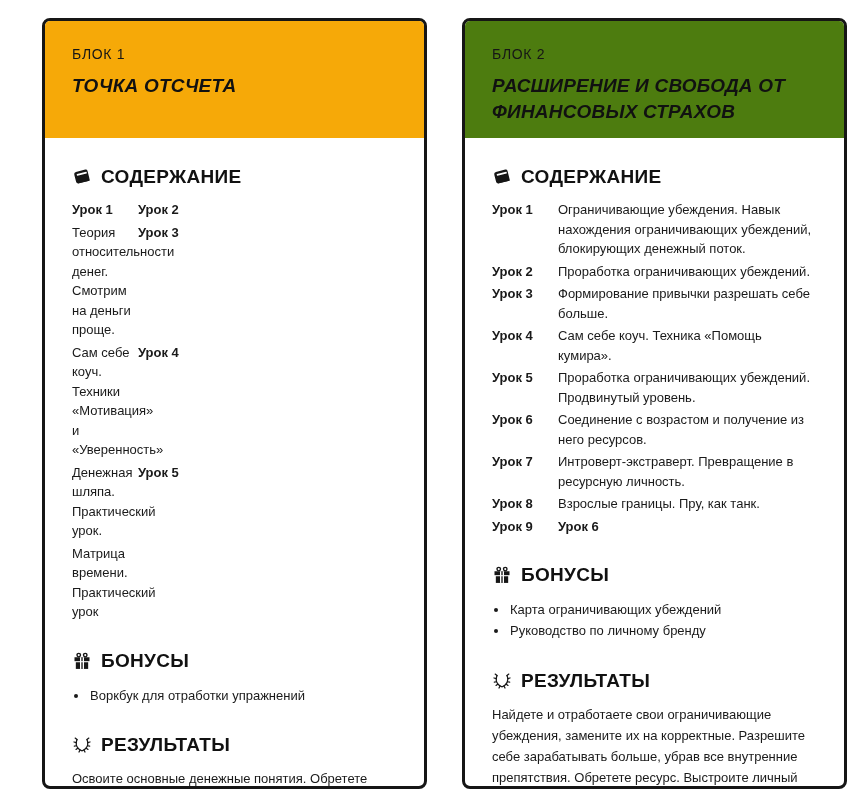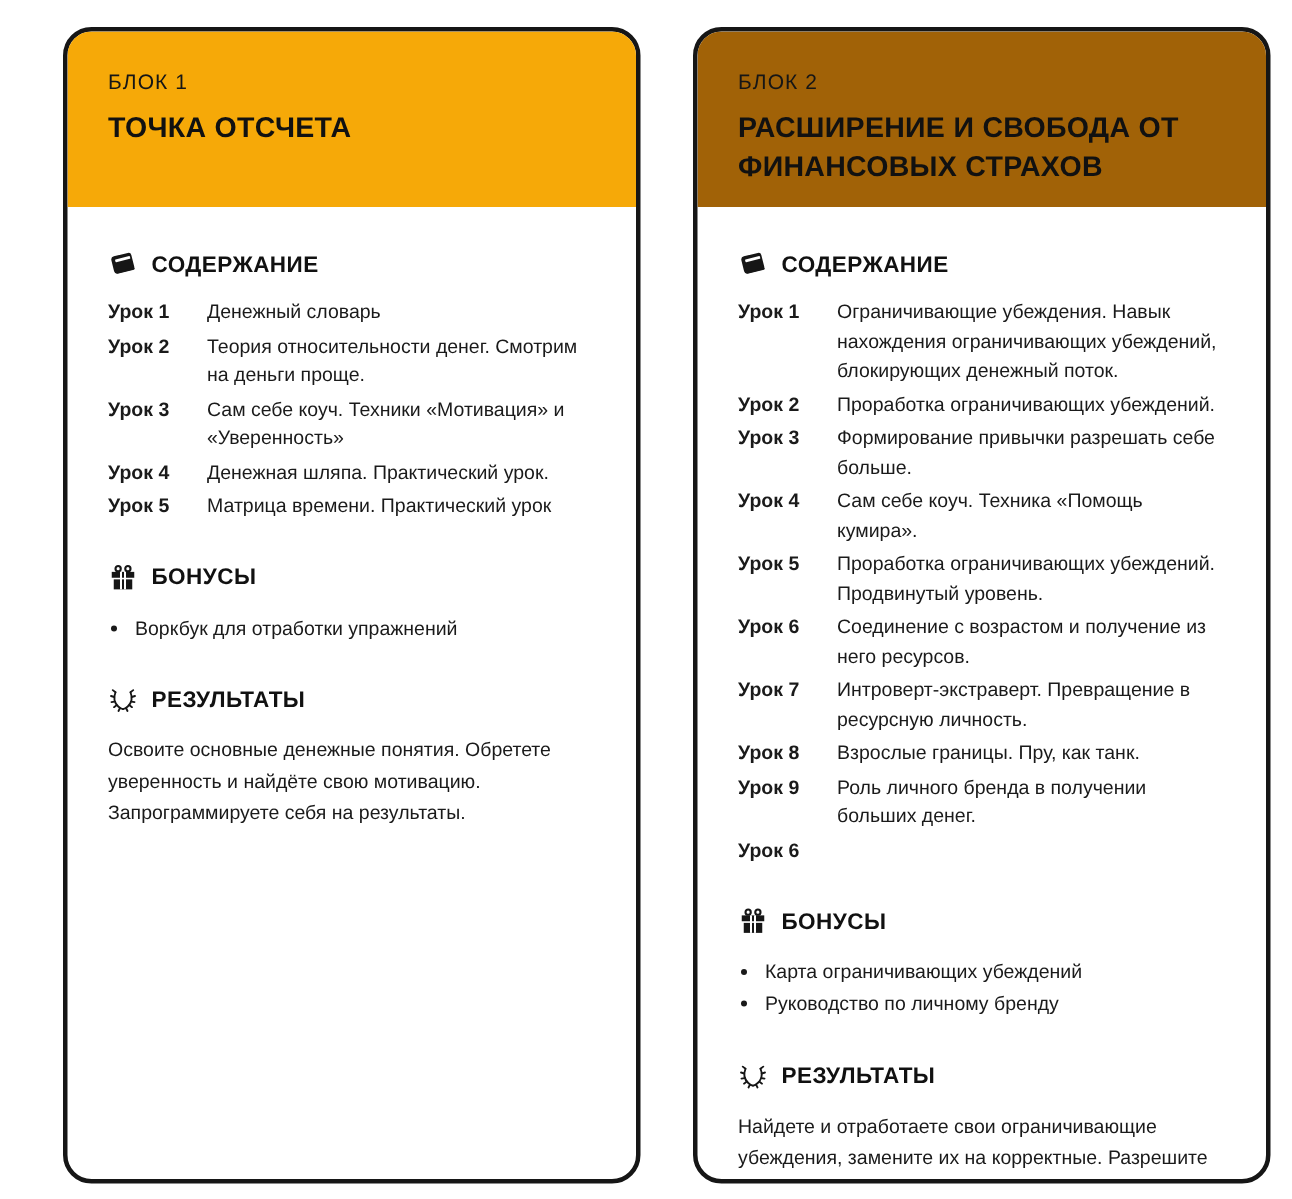--- a/index.html
+++ b/index.html
@@ -1,40 +1,40 @@
 <!DOCTYPE html>
 <html><head>
 <meta charset="utf-8">
 <style>
   * { margin:0; padding:0; box-sizing:border-box; }
   html,body { width:861px; height:799px; background:#ffffff; overflow:hidden; }
   body { font-family:"Liberation Sans", sans-serif; color:#1a1a1a; }
   .page { display:flex; gap:35px; padding:18px 0 0 42px; }
   .card {
     width:385px; height:771px;
-    border:3px solid #161616; border-radius:19px;
+    border:3px solid #161616; border-radius:8px;
     background:#fff; overflow:hidden;
     display:flex; flex-direction:column;
   }
   .card-header {
     height:117px; flex:none;
     background:#F6A908;
     padding:25px 27px 0 27px;
   }
   .block-label { font-size:14px; letter-spacing:.7px; color:#161616; margin-bottom:11px; }
   .card-title {
     font-size:19px; font-weight:700; line-height:1.38;
-    letter-spacing:.2px; color:#111; white-space:pre-line;
+    letter-spacing:.2px; color:#111; white-space:pre-line;font-style:italic;
   }
   .card-body { padding:28px 26px 18px 27px; flex:1; }
   .section { margin-top:28px; }
   .section:first-child { margin-top:0; }
   .section-heading {
     display:flex; align-items:center; gap:9px;
-    font-size:15px; font-weight:700; letter-spacing:.3px; color:#111;
+    font-size:19px; font-weight:700; letter-spacing:.3px; color:#111;
   }
   .icon { width:20px; height:20px; flex:none; display:block; }
   .lessons {
     margin-top:12px;
     display:grid; grid-template-columns:64px 1fr;
     row-gap:3px; column-gap:2px;
     font-size:13px; line-height:1.5;
   }
   .lesson-num { font-weight:700; white-space:nowrap; }
   .bonus-list { margin:13px 0 0 0; padding-left:17px; font-size:13px; line-height:1.65; }
@@ -89,21 +89,20 @@
 
       <div class="section">
         <div class="section-heading">
           <svg class="icon" viewBox="0 0 24 24">
               <use href="#def-book"></use>
             </svg>
           <span>СОДЕРЖАНИЕ</span>
         </div>
         <div class="lessons">
             <div class="lesson-num">Урок 1</div>
-            <div class="lesson-text">Денежный словарь</div>
             <div class="lesson-num">Урок 2</div>
             <div class="lesson-text">Теория относительности денег. Смотрим на деньги проще.</div>
             <div class="lesson-num">Урок 3</div>
             <div class="lesson-text">Сам себе коуч. Техники «Мотивация» и «Уверенность»</div>
             <div class="lesson-num">Урок 4</div>
             <div class="lesson-text">Денежная шляпа. Практический урок.</div>
             <div class="lesson-num">Урок 5</div>
             <div class="lesson-text">Матрица времени. Практический урок</div>
           </div>
       </div>
@@ -127,21 +126,21 @@
             </svg>
           <span>РЕЗУЛЬТАТЫ</span>
         </div>
         <p class="results-text">Освоите основные денежные понятия. Обретете уверенность и найдёте свою мотивацию. Запрограммируете себя на результаты.</p>
       </div>
 
     </div>
   </div>
 
   <div class="card" style="border-color: rgb(22, 22, 22);">
-    <div class="card-header" style="background: #a16207;">
+    <div class="card-header" style="background: #4d7c0f;">
       <div class="block-label">БЛОК 2</div>
       <div class="card-title">РАСШИРЕНИЕ И СВОБОДА ОТ
 ФИНАНСОВЫХ СТРАХОВ</div>
     </div>
     <div class="card-body">
 
       <div class="section">
         <div class="section-heading">
           <svg class="icon" viewBox="0 0 24 24">
               <use href="#def-book"></use>
@@ -159,21 +158,20 @@
             <div class="lesson-text">Сам себе коуч. Техника «Помощь кумира».</div>
             <div class="lesson-num">Урок 5</div>
             <div class="lesson-text">Проработка ограничивающих убеждений. Продвинутый уровень.</div>
             <div class="lesson-num">Урок 6</div>
             <div class="lesson-text">Соединение с возрастом и получение из него ресурсов.</div>
             <div class="lesson-num">Урок 7</div>
             <div class="lesson-text">Интроверт-экстраверт. Превращение в ресурсную личность.</div>
             <div class="lesson-num">Урок 8</div>
             <div class="lesson-text">Взрослые границы. Пру, как танк.</div>
             <div class="lesson-num">Урок 9</div>
-            <div class="lesson-text">Роль личного бренда в получении больших денег.</div>
             <div class="lesson-num">Урок 6</div>
           </div>
       </div>
 
       <div class="section">
         <div class="section-heading">
           <svg class="icon" viewBox="0 0 24 24">
               <use href="#def-gift"></use>
             </svg>
           <span>БОНУСЫ</span>

